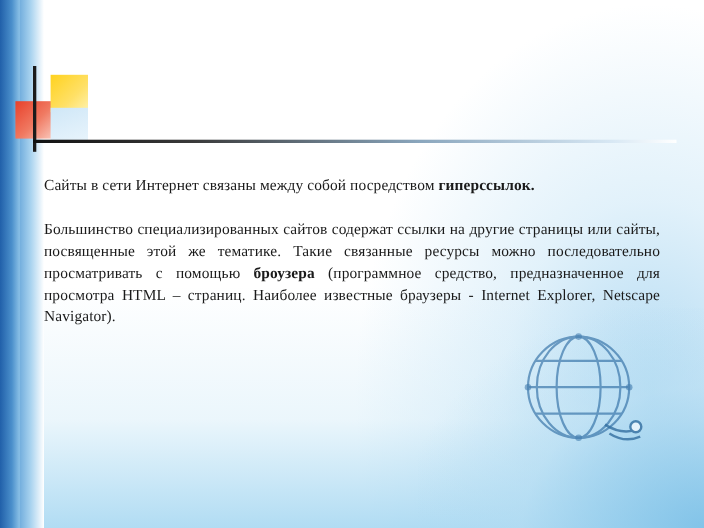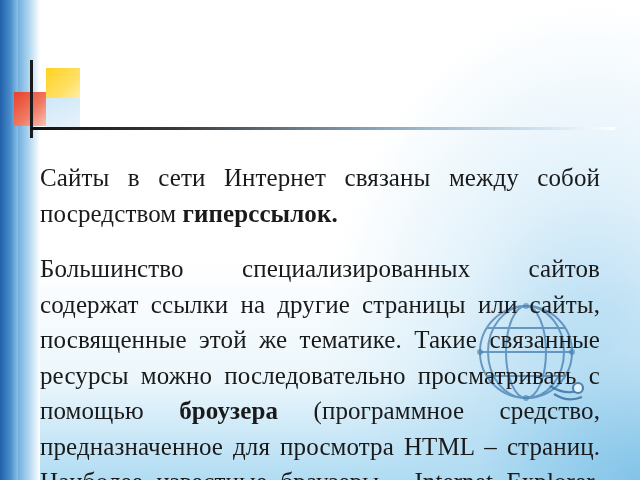--- a/index.html
+++ b/index.html
@@ -121,21 +121,21 @@
   }
   
   .content {
     position: absolute;
     left: 40px;
     top: 160px;
     width: 560px;
   }
   .para {
     color: #1a1a1a;
-    font-size: 25px;
+    font-size: 14px;
     line-height: 1.42;
     text-align: justify;
     margin: 0 0 14px 0;
     letter-spacing: 0.1px;
   }
   .para:last-child { margin-bottom: 0; margin-top: 20px; }
   .b { font-weight: bold; }
 </style>
 </head>
 <body>

